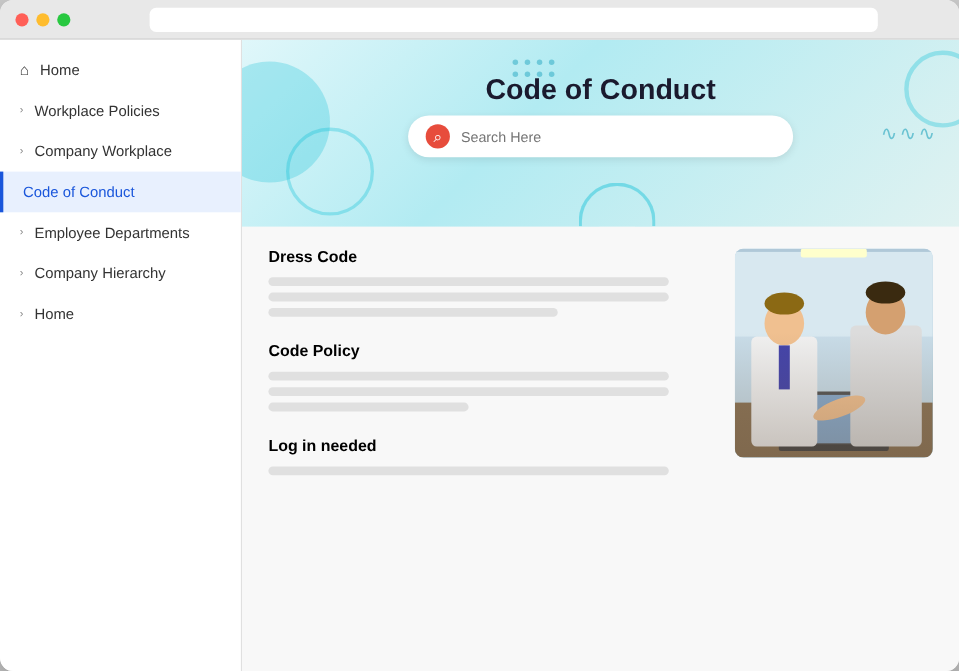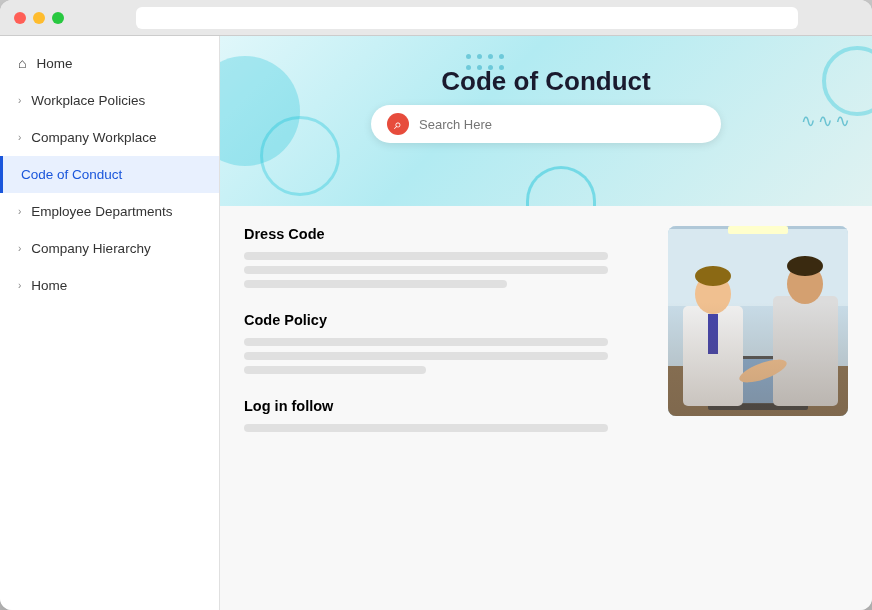--- a/index.html
+++ b/index.html
@@ -363,21 +363,21 @@
 
           <div class="content-section">
             <h3>Code Policy</h3>
             <div class="content-line full"></div>
             <div class="content-line full"></div>
             <div class="content-line short"></div>
           </div>
 
 
           <div class="content-section">
-            <h3>Log in follow</h3>
+            <h3>Log in needed</h3>
             <div class="content-line full"></div>
           </div>
 
         </div>
 
         <div class="content-right">
           <div class="photo-sim">
             <svg width="180" height="190" viewBox="0 0 180 190" xmlns="http://www.w3.org/2000/svg">
 
               <rect width="180" height="190" fill="#c8dce8"></rect>

